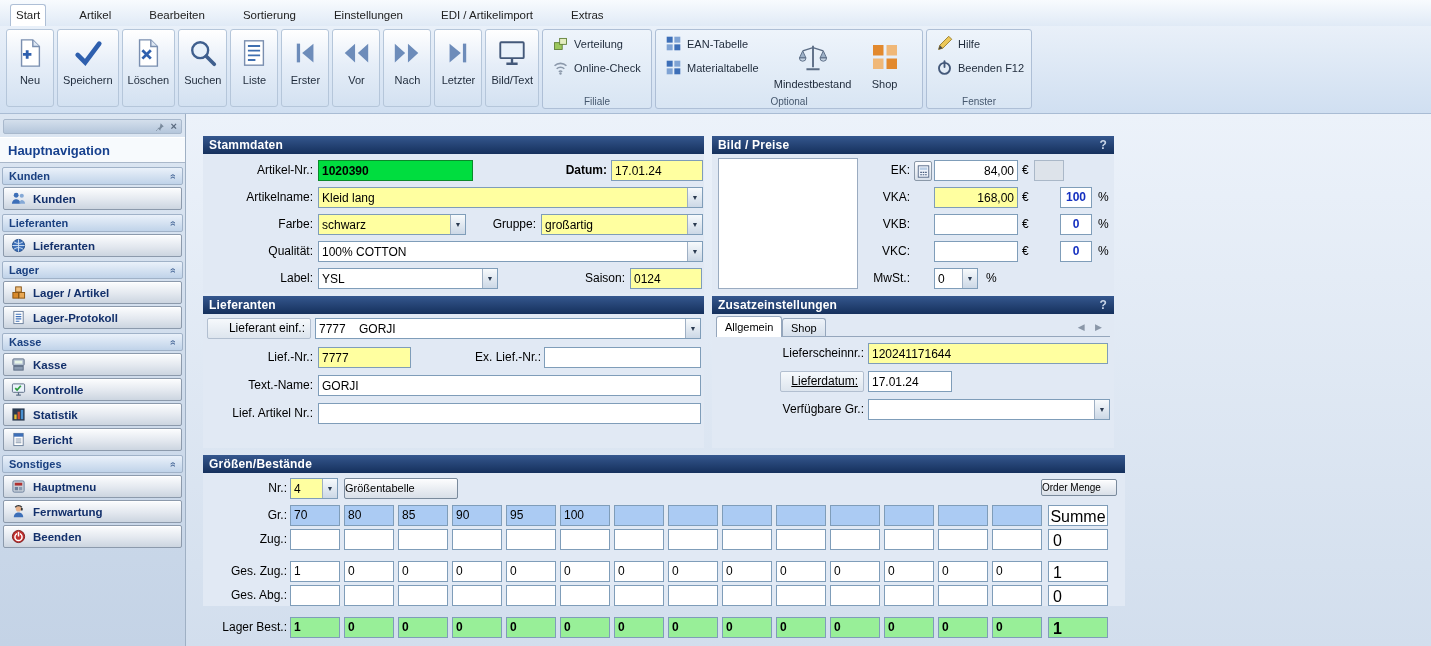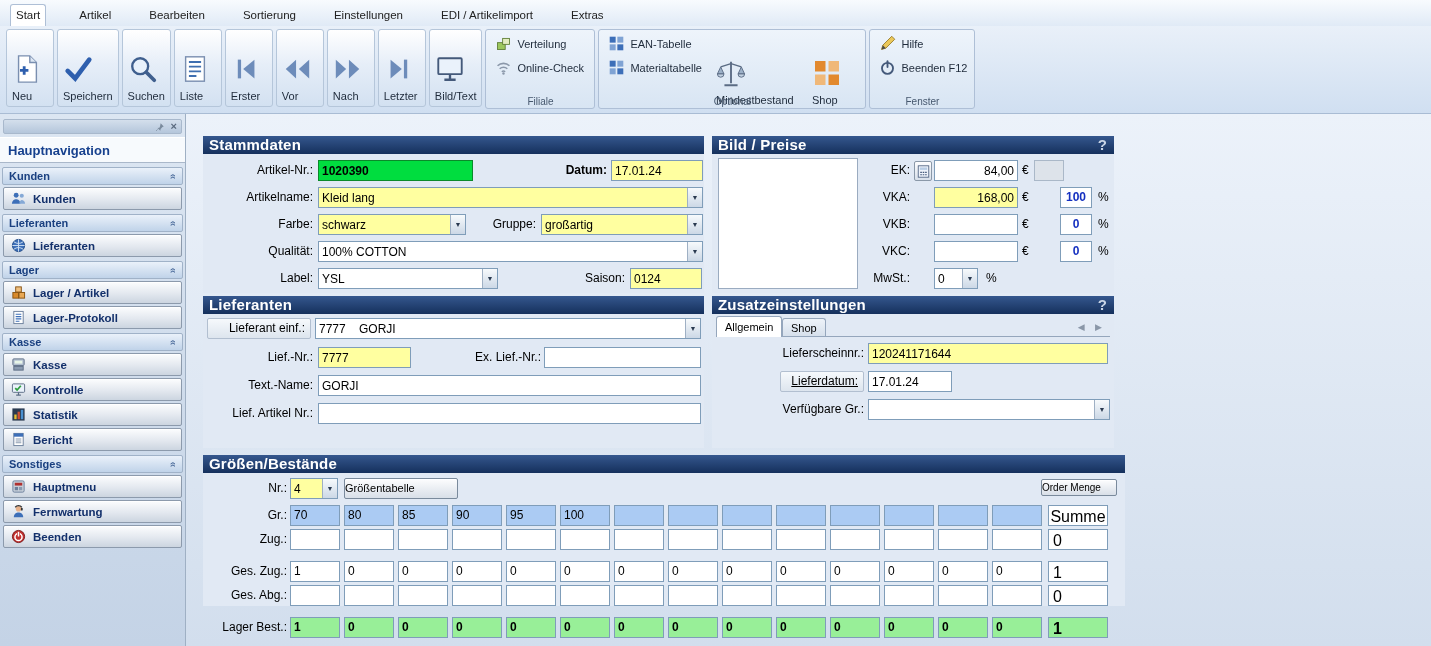--- a/index.html
+++ b/index.html
@@ -9,23 +9,23 @@
 
   
   .menubar{position:absolute;left:0;top:0;right:0;height:26px;display:flex;align-items:flex-end;
            gap:28px;padding:0 10px;background:linear-gradient(#f8fbfe,#e0eaf6);font-size:11.5px;color:#222}
   .mtab{padding:4px 5px 5px;white-space:nowrap;cursor:default}
   .mtab.active{background:#fff;border:1px solid #aebfd6;border-bottom:none;border-radius:3px 3px 0 0}
 
   
   .ribbon{position:absolute;left:0;top:26px;right:0;height:88px;display:flex;align-items:flex-start;gap:3px;
           padding:3px 6px;background:linear-gradient(#e9f0f9,#d0dff1);border-bottom:1px solid #a9bcd4}
-  .rbtn{min-width:48px;height:78px;padding:24px 5px 0;border:1px solid #b5c6da;border-radius:3px;
+  .rbtn{min-width:48px;height:78px;padding:8px 5px 0;border:1px solid #b5c6da;border-radius:3px;
         background:linear-gradient(#ffffff,#e6eef8 45%,#d3e1f1);display:flex;flex-direction:column;
-        align-items:flex-start;gap:6px;cursor:default}
+        align-items:center;gap:6px;cursor:default}
   .ric{width:30px;height:30px;flex:none}
   .rics{width:17px;height:17px;flex:none}
   .rlabel{font-size:11px;color:#1e2a3a;text-align:center;line-height:12px;white-space:nowrap}
   .rgroup{position:relative;height:80px;border:1px solid #aebfd6;border-radius:3px;
           padding:3px 5px 14px;display:flex;flex-direction:column;gap:3px;background:linear-gradient(#eef4fb,#d8e5f3)}
   .rgroup-label{position:absolute;left:0;right:0;bottom:1px;text-align:center;font-size:10px;color:#46586e}
   .rsmall{display:flex;align-items:center;gap:5px;height:21px;padding:0 4px;font-size:11px;color:#1e2a3a;white-space:nowrap;cursor:default}
   .opt-row{display:flex;gap:4px;height:100%}
   .opt-col{display:flex;flex-direction:column;gap:3px}
   .rgroup .rbtn{height:60px;border-color:transparent;background:transparent}
@@ -45,21 +45,21 @@
   .chev{display:inline-block;transform:rotate(-90deg);font-size:10px;color:#4a6a9a;font-weight:bold}
   .sitem{height:23px;margin:2px 3px;border:1px solid #8c9aac;border-radius:2px;
          background:linear-gradient(#fcfdfe,#e3e8ef 55%,#ccd5e0);box-shadow:inset 0 1px 0 #fff;
          display:flex;align-items:center;gap:7px;padding:0 7px;font-size:11.5px;font-weight:bold;color:#13306b;cursor:default}
   .sic{width:15px;height:15px;flex:none}
 
   
   .main-bg{position:absolute;left:186px;top:114px;right:0;bottom:0;background:linear-gradient(#ecf2fa,#d2deed)}
   .panel{position:absolute;background:#e1e9f4}
   .phead{position:absolute;left:0;top:0;right:0;height:18px;background:linear-gradient(#35578e,#15305c);
-         color:#fff;font-weight:bold;font-size:15px;line-height:18px;padding-left:6px;letter-spacing:.2px}
+         color:#fff;font-weight:bold;font-size:12px;line-height:18px;padding-left:6px;letter-spacing:.2px}
   .phelp{position:absolute;right:7px;top:0;color:#c9d5e7;font-weight:bold;cursor:default}
   .flabel{position:absolute;height:21px;line-height:21px;text-align:right;white-space:nowrap}
   .tb{position:absolute;height:21px;border:1px solid #7f9db9;background:#fff;padding:0 3px;
       font:12px "Liberation Sans",sans-serif;outline:none}
   .yellow{background:#ffffa0}
   .green{background:#00dd3f;border-color:#0a8a2a;font-weight:bold}
   .num{text-align:right}
   .bold{font-weight:bold}
   .combo{position:absolute;height:21px;border:1px solid #7f9db9;background:#fff;display:flex}
   .combo>input{flex:1;min-width:0;border:none;outline:none;background:transparent;
@@ -263,20 +263,26 @@
         <span class="rlabel">Neu</span>
       </div>
     <div class="rbtn">
         <svg class="ric">
           <use href="#i-save"></use>
         </svg>
         <span class="rlabel">Speichern</span>
       </div>
     <div class="rbtn">
         <svg class="ric">
+          <use href="#i-del"></use>
+        </svg>
+        <span class="rlabel">Löschen</span>
+      </div>
+    <div class="rbtn">
+        <svg class="ric">
           <use href="#i-search"></use>
         </svg>
         <span class="rlabel">Suchen</span>
       </div>
     <div class="rbtn">
         <svg class="ric">
           <use href="#i-list"></use>
         </svg>
         <span class="rlabel">Liste</span>
       </div>

